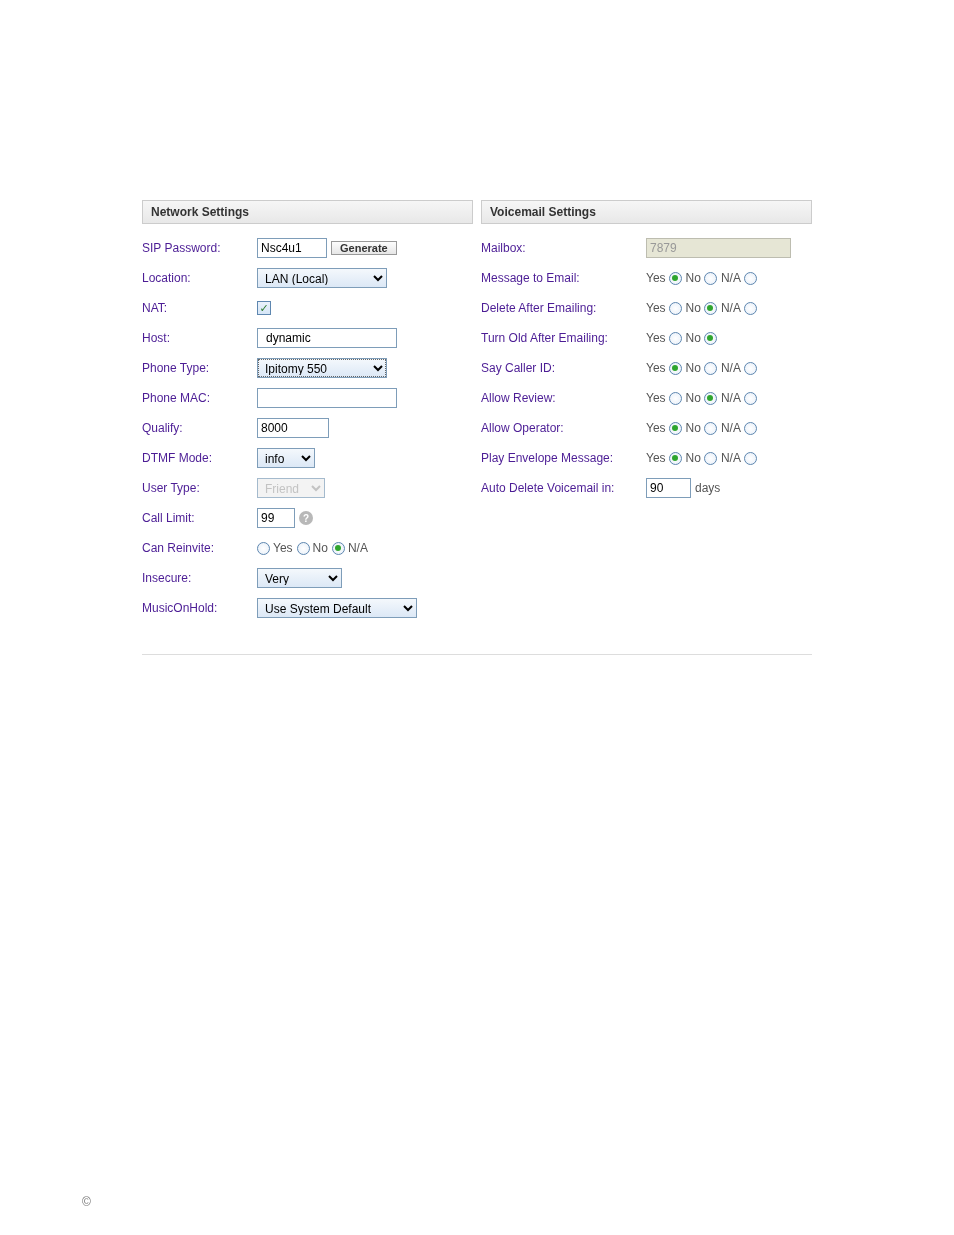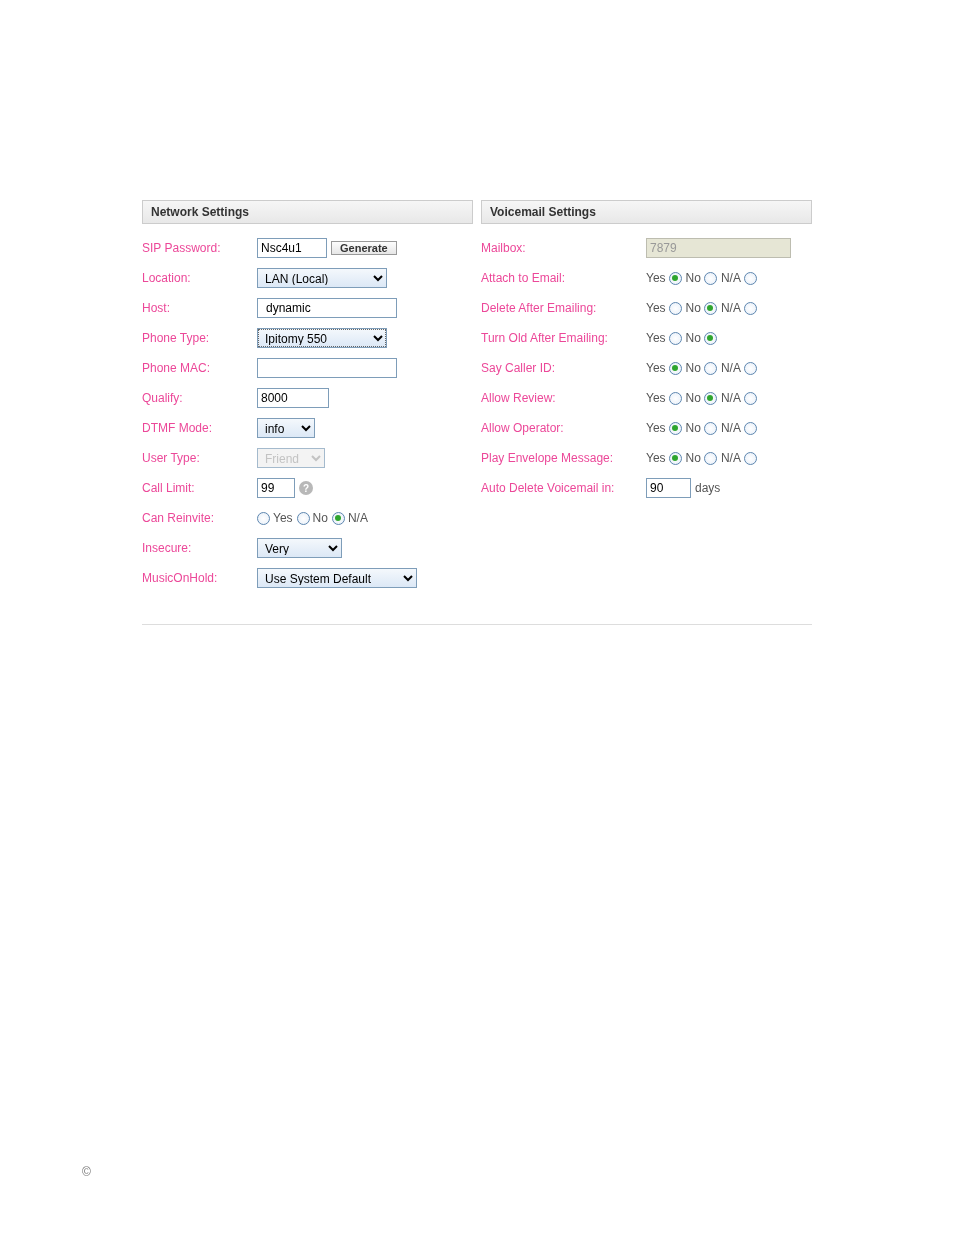--- a/index.html
+++ b/index.html
@@ -34,21 +34,21 @@
     margin-bottom: 10px;
   }
   .row {
     display: flex;
     align-items: center;
     min-height: 28px;
     margin-bottom: 2px;
   }
   .row .label {
     width: 115px;
-    color: #ec4899;
+    color: #4c1d95;
   }
   .panel.right .row .label { width: 165px; }
   .row .control {
     display: flex;
     align-items: center;
     gap: 4px;
   }
   input[type="text"], select {
     border: 1px solid #7e9db9;
     background: #fff;
@@ -152,20 +152,26 @@
 
       <div class="row">
         <div class="label">Location:</div>
         <div class="control">
           <select style="width:130px">
             <option>LAN (Local)</option>
           </select>
         </div>
       </div>
 
+      <div class="row">
+        <div class="label">NAT:</div>
+        <div class="control">
+          <span class="checkbox">✓</span>
+        </div>
+      </div>
 
       <div class="row">
         <div class="label">Host:</div>
         <div class="control">
           <input type="text" style="width: 140px; padding-left: 8px;" value="dynamic">
         </div>
       </div>
 
       <div class="row">
         <div class="label">Phone Type:</div>
@@ -257,21 +263,21 @@
       <div class="section-header">Voicemail Settings</div>
 
       <div class="row">
         <div class="label">Mailbox:</div>
         <div class="control">
           <input type="text" class="readonly" readonly="" style="width: 145px;" value="7879">
         </div>
       </div>
 
       <div class="row">
-        <div class="label">Attach to Email:</div>
+        <div class="label">Message to Email:</div>
         <div class="control radiogroup">
           <span class="opt">
               <span>Yes</span>
               <span class="radio checked"></span>
             </span>
           <span class="opt">
               <span>No</span>
               <span class="radio"></span>
             </span>
           <span class="opt">

